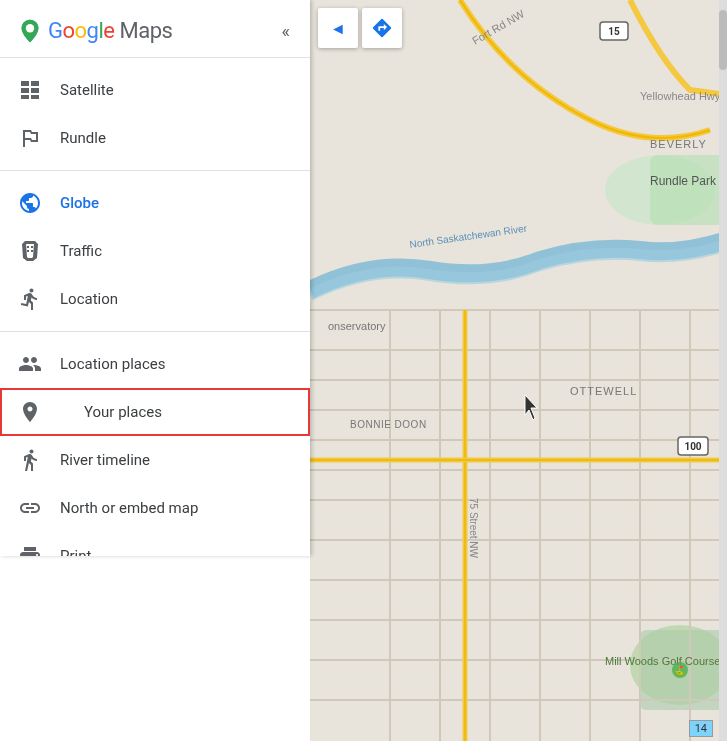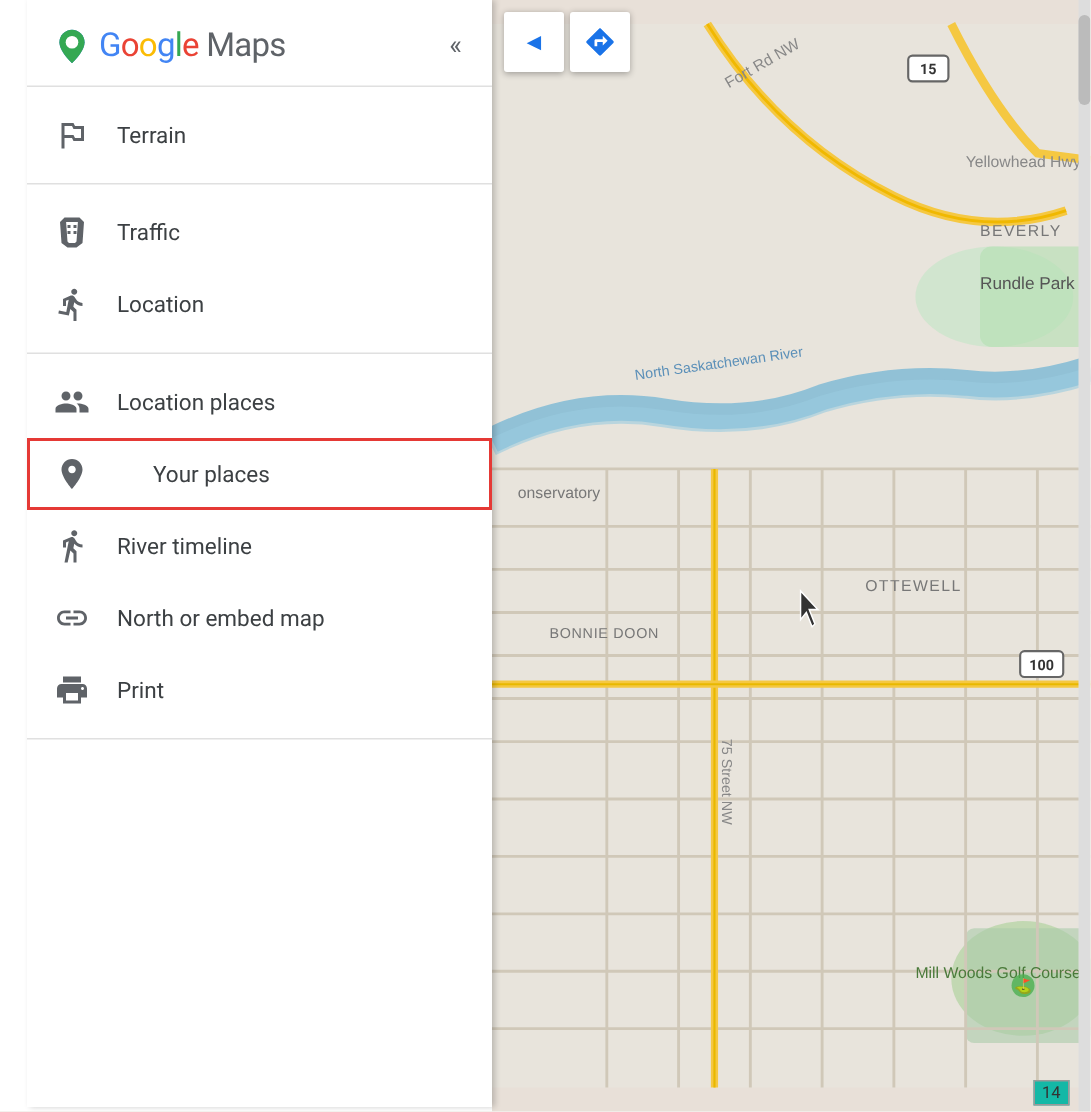--- a/index.html
+++ b/index.html
@@ -2,28 +2,27 @@
 <html><head>
   <meta charset="utf-8">
   <style>
     * { margin: 0; padding: 0; box-sizing: border-box; }
     body { width: 727px; height: 741px; overflow: hidden; font-family: 'Roboto', Arial, sans-serif; display: flex; }
 
     
     #sidebar {
       width: 310px;
       min-width: 310px;
-      height: 738px;
+      height: 556px;
       background: #fff;
       display: flex;
       flex-direction: column;
       overflow-y: auto;
       box-shadow: 2px 0 4px rgba(0,0,0,0.2);
       z-index: 10;
-      margin-left: 18px;
     }
 
     
     .sidebar-header {
       display: flex;
       align-items: center;
       justify-content: space-between;
       padding: 16px 16px 12px 16px;
       border-bottom: 1px solid #e0e0e0;
     }
@@ -167,28 +166,49 @@
         <span class="logo-g">G</span><span class="logo-o1">o</span><span class="logo-o2">o</span><span class="logo-g2">g</span><span class="logo-l">l</span><span class="logo-e">e</span> <span style="color:#5f6368">Maps</span>
       </span>
     </div>
     <div class="collapse-btn">«</div>
   </div>
 
   <div class="section">
     <div class="menu-item">
       <div class="item-icon">
         <svg width="24" height="24" viewBox="0 0 24 24" fill="#5f6368">
+            <rect x="3" y="3" width="8" height="5"></rect>
+            <rect x="3" y="10" width="8" height="5"></rect>
+            <rect x="3" y="17" width="8" height="4"></rect>
+            <rect x="13" y="3" width="8" height="5"></rect>
+            <rect x="13" y="10" width="8" height="5"></rect>
+            <rect x="13" y="17" width="8" height="4"></rect>
+          </svg>
+      </div>
+      <span class="item-label">Satellite</span>
+    </div>
+    <div class="menu-item">
+      <div class="item-icon">
+        <svg width="24" height="24" viewBox="0 0 24 24" fill="#5f6368">
             <path d="M14 6l-1-2H5v17h2v-7h5l1 2h7V6h-6zm4 8h-4l-1-2H7V6h5l1 2h5v6z"></path>
           </svg>
       </div>
-      <span class="item-label">Terrain</span>
+      <span class="item-label">Rundle</span>
     </div>
   </div>
 
   <div class="section">
+    <div class="menu-item active">
+      <div class="item-icon icon-globe">
+        <svg width="24" height="24" viewBox="0 0 24 24" fill="#1a73e8">
+            <path d="M12 2C6.48 2 2 6.48 2 12s4.48 10 10 10 10-4.48 10-10S17.52 2 12 2zm-1 17.93c-3.95-.49-7-3.85-7-7.93 0-.62.08-1.21.21-1.79L9 15v1c0 1.1.9 2 2 2v1.93zm6.9-2.54c-.26-.81-1-1.39-1.9-1.39h-1v-3c0-.55-.45-1-1-1H8v-2h2c.55 0 1-.45 1-1V7h2c1.1 0 2-.9 2-2v-.41c2.93 1.19 5 4.06 5 7.41 0 2.08-.8 3.97-2.1 5.39z"></path>
+          </svg>
+      </div>
+      <span class="item-label">Globe</span>
+    </div>
     <div class="menu-item">
       <div class="item-icon">
         <svg width="24" height="24" viewBox="0 0 24 24" fill="#5f6368">
             <path d="M9 7h2v2H9zm2 4H9v2h2zm4-4h-2v2h2zm-2 4h2v2h-2zM7 2h10l3 3-1 14-4 3H9l-4-3L4 5zm2 16l1 1h4l1-1 .93-13H8.07z"></path>
           </svg>
       </div>
       <span class="item-label">Traffic</span>
     </div>
     <div class="menu-item">
       <div class="item-icon">
@@ -325,14 +345,14 @@
         </svg>
     </div>
   </div>
 
   
   <div style="position:absolute; right:0; top:0; width:8px; height:100%; background:#ddd;">
     <div style="width:8px; height:60px; background:#bbb; border-radius:4px; margin-top:10px;"></div>
   </div>
 
   
-  <div style="position:absolute; bottom:4px; right:14px; background:#14b8a6; border:1px solid #999; padding:1px 5px; font-size:11px; color:#333;">14</div>
+  <div style="position:absolute; bottom:4px; right:14px; background:#7dd3fc; border:1px solid #999; padding:1px 5px; font-size:11px; color:#333;">14</div>
 </div>
 
 </body></html>

